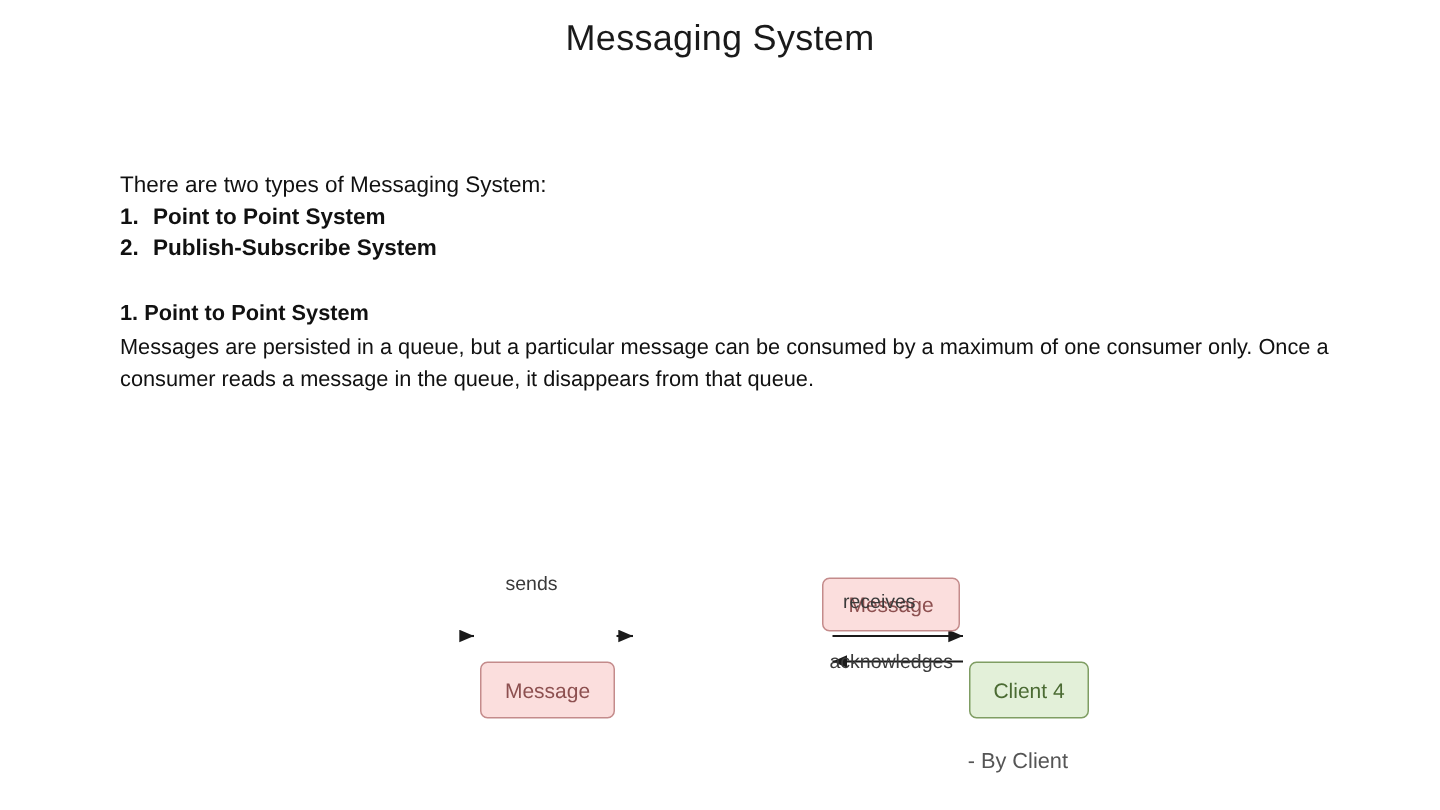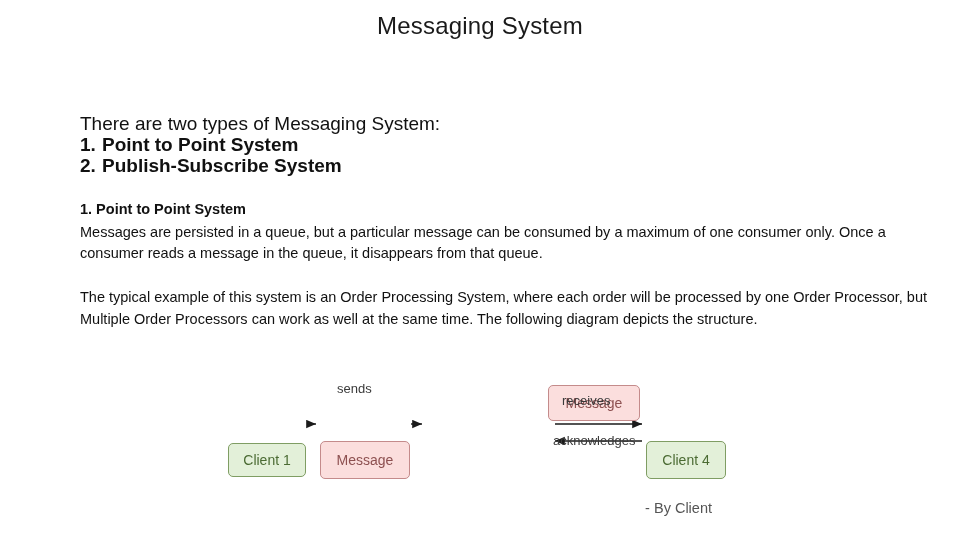--- a/index.html
+++ b/index.html
@@ -38,21 +38,21 @@
     right: 8px;
     width: 132px;
     height: 92px;
   }
 
   .intro {
     position: absolute;
     left: 80px;
     top: 113px;
     width: 820px;
-    font-size: 19px;
+    font-size: 15px;
     line-height: 21px;
     color: #111;
   }
   .intro .line-bold {
     font-weight: bold;
   }
   .intro .num {
     display: inline-block;
     width: 22px;
   }
@@ -188,39 +188,37 @@
     <div class="line-bold">
       <span class="num">2.</span><span>Publish-Subscribe System</span>
     </div>
   </div>
 
   <div class="section">
     <div class="head">1. Point to Point System</div>
     <div>Messages are persisted in a queue, but a particular message can be consumed by a maximum of one consumer only. Once a consumer reads a message in the queue, it disappears from that queue.</div>
   </div>
 
-  <div class="para2">The typical example of this system is an Order Processing System, where each order will be processed by one Order Processor, but Multiple Order Processors can work as well at the same time. The following diagram depicts the structure.</div>
 
   <div class="diagram">
     <svg>
       <defs>
         <marker id="arrow" markerWidth="9" markerHeight="9" refX="7" refY="3" orient="auto">
           <path d="M0,0 L7,3 L0,6 z" fill="#1a1a1a"></path>
         </marker>
         <marker id="arrowL" markerWidth="9" markerHeight="9" refX="7" refY="3" orient="auto">
           <path d="M0,0 L7,3 L0,6 z" fill="#1a1a1a"></path>
         </marker>
       </defs>
       <line x1="97" y1="69" x2="106" y2="69" stroke="#1a1a1a" stroke-width="1.4" marker-end="url(#arrow)"></line>
       <line x1="201" y1="69" x2="212" y2="69" stroke="#1a1a1a" stroke-width="1.4" marker-end="url(#arrow)"></line>
       <line x1="345" y1="69" x2="432" y2="69" stroke="#1a1a1a" stroke-width="1.4" marker-end="url(#arrow)"></line>
       <line x1="432" y1="86" x2="345" y2="86" stroke="#1a1a1a" stroke-width="1.4" marker-end="url(#arrowL)"></line>
     </svg>
 
-    <div class="box box-client1">Client 1</div>
     <div class="box box-message1">Message</div>
     <div class="box box-message2">Message</div>
     <div class="box box-client2">Client 4</div>
 
     <div class="dlabel lbl-sends">sends</div>
     <div class="dlabel lbl-receives">receives</div>
     <div class="dlabel lbl-ack">acknowledges</div>
   </div>
 
   <div class="byline">- By Client</div>

